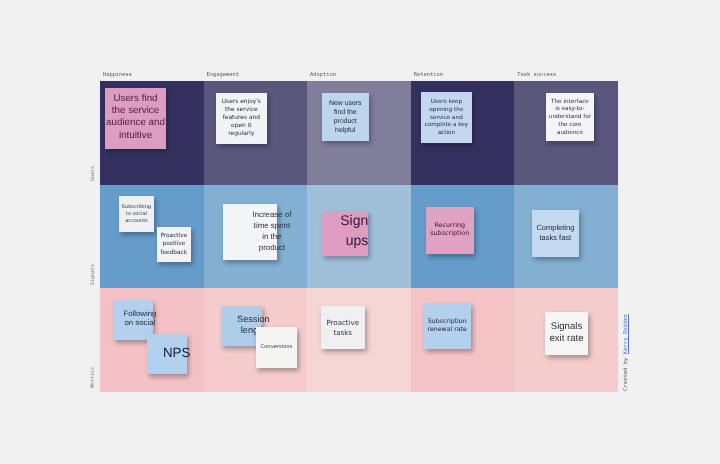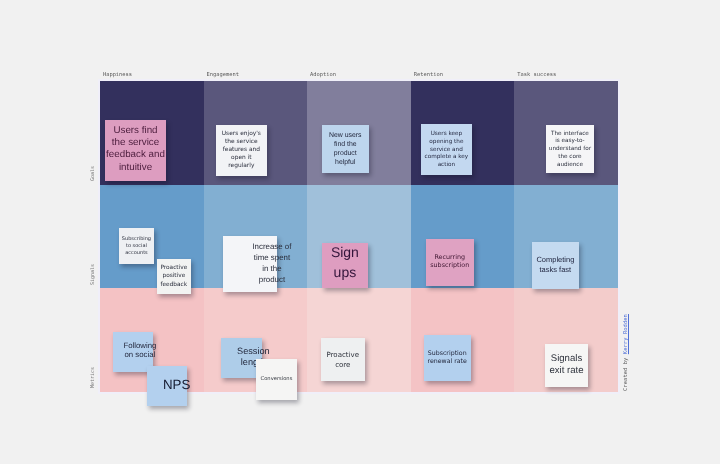--- a/index.html
+++ b/index.html
@@ -7,21 +7,21 @@
   body{width:720px;height:464px;background:#f1f1f1;font-family:"Liberation Sans",sans-serif;
        overflow:hidden;position:relative;-webkit-font-smoothing:antialiased;text-rendering:geometricPrecision;}
   .cell{position:absolute;}
   .colhdr{position:absolute;will-change:opacity;top:71.9px;font-family:"DejaVu Sans Mono",monospace;font-size:5.4px;
           color:#5b5b5b;letter-spacing:0px;white-space:nowrap;}
   .rowlbl{position:absolute;will-change:opacity;left:95.5px;font-family:"DejaVu Sans Mono",monospace;font-size:5px;
           color:#6e6e6e;letter-spacing:0px;transform:rotate(-90deg);transform-origin:left bottom;
           white-space:nowrap;}
   .note{position:absolute;box-sizing:border-box;display:flex;flex-direction:column;will-change:opacity;
         align-items:center;justify-content:center;text-align:center;
-        box-shadow:1.5px 2.5px 4.5px rgba(14,16,34,0.33);margin-top:32px;}
+        box-shadow:1.5px 2.5px 4.5px rgba(14,16,34,0.33);}
   .note .txt{width:100%;}
   .note .ln{white-space:nowrap;}
   .credit{position:absolute;will-change:opacity;left:628.5px;font-family:"DejaVu Sans Mono",monospace;font-size:5.4px;
           color:#5a5a5a;letter-spacing:0.1px;transform:rotate(-90deg);
           transform-origin:left bottom;white-space:nowrap;}
   .credit .lnk{color:#4f6fd6;text-decoration:underline;}
 </style>
 </head>
 <body>
 
@@ -48,21 +48,21 @@
 <div class="colhdr" style="left: 310.1px;">Adoption</div>
 <div class="colhdr" style="left: 413.7px;">Retention</div>
 <div class="colhdr" style="left: 517.3px;">Task success</div>
 <div class="rowlbl" style="top: 175.07px;">Goals</div>
 <div class="rowlbl" style="top: 278.74px;">Signals</div>
 <div class="rowlbl" style="top: 382.41px;">Metrics</div>
 <div class="note" style="left: 105px; top: 87.5px; width: 61px; height: 61.5px; background: rgb(221, 157, 192); color: rgb(75, 28, 60); font-size: 9.8px; line-height: 12.3px; font-family: &quot;Liberation Sans&quot;, sans-serif; z-index: 10; transform: translate(0px, 0px);">
     <div class="txt" style="transform: translateY(-0.8px);">
       <div class="ln">Users find</div>
       <div class="ln">the service</div>
-      <div class="ln">feedback and</div>
+      <div class="ln">audience and</div>
       <div class="ln">intuitive</div>
     </div>
   </div>
 <div class="note" style="left: 215.7px; top: 92.5px; width: 51.3px; height: 51.3px; background: rgb(242, 243, 246); color: rgb(42, 46, 60); font-size: 5.9px; line-height: 8.1px; font-family: &quot;DejaVu Sans&quot;, sans-serif; z-index: 11;">
     <div class="txt">
       <div class="ln">Users enjoy's</div>
       <div class="ln">the service</div>
       <div class="ln">features and</div>
       <div class="ln">open it</div>
       <div class="ln">regularly</div>
@@ -110,21 +110,21 @@
   </div>
 <div class="note" style="left: 222.6px; top: 203.9px; width: 54.7px; height: 55.9px; background: rgb(244, 245, 248); color: rgb(42, 46, 60); font-size: 7.9px; line-height: 11.05px; font-family: &quot;Liberation Sans&quot;, sans-serif; z-index: 17; transform: translate(0px, 0px);">
     <div class="txt" style="transform: translateY(-1.4px); padding-left: 44px;">
       <div class="ln">Increase of</div>
       <div class="ln">time spent</div>
       <div class="ln">in the</div>
       <div class="ln">product</div>
     </div>
   </div>
 <div class="note" style="left: 321.5px; top: 210.6px; width: 46.8px; height: 45.9px; background: rgb(222, 157, 192); color: rgb(51, 20, 58); font-size: 14px; line-height: 19.7px; font-family: &quot;Liberation Sans&quot;, sans-serif; z-index: 18; transform: translate(0px, 0px);">
-    <div class="txt" style="transform: translateY(-3.2px);">
+    <div class="txt" style="transform: translateY(-3.2px); text-align: right;">
       <div class="ln">Sign</div>
       <div class="ln">ups</div>
     </div>
   </div>
 <div class="note" style="left: 425.9px; top: 207px; width: 47.7px; height: 46.6px; background: rgb(223, 162, 194); color: rgb(61, 21, 48); font-size: 6.4px; line-height: 8.8px; font-family: &quot;DejaVu Sans&quot;, sans-serif; z-index: 19; transform: translate(0px, 0px);">
     <div class="txt" style="transform: translateY(-0.9px);">
       <div class="ln">Recurring</div>
       <div class="ln">subscription</div>
     </div>
   </div>
@@ -152,21 +152,21 @@
     </div>
   </div>
 <div class="note" style="left: 255.9px; top: 327.1px; width: 41.2px; height: 40.7px; background: rgb(245, 245, 244); color: rgb(51, 55, 63); font-size: 5.2px; line-height: 8.4px; font-family: &quot;DejaVu Sans&quot;, sans-serif; z-index: 24;">
     <div class="txt">
       <div class="ln">Conversions</div>
     </div>
   </div>
 <div class="note" style="left: 320.7px; top: 306.1px; width: 44.2px; height: 43px; background: rgb(238, 240, 241); color: rgb(47, 51, 61); font-size: 7.05px; line-height: 10px; font-family: &quot;DejaVu Sans&quot;, sans-serif; z-index: 25;">
     <div class="txt">
       <div class="ln">Proactive</div>
-      <div class="ln">core</div>
+      <div class="ln">tasks</div>
     </div>
   </div>
 <div class="note" style="left: 423.6px; top: 303.1px; width: 47.2px; height: 46px; background: rgb(179, 208, 238); color: rgb(31, 35, 56); font-size: 6.25px; line-height: 8.5px; font-family: &quot;DejaVu Sans&quot;, sans-serif; z-index: 26;">
     <div class="txt">
       <div class="ln">Subscription</div>
       <div class="ln">renewal rate</div>
     </div>
   </div>
 <div class="note" style="left: 545.4px; top: 311.9px; width: 42.2px; height: 43.1px; background: rgb(246, 246, 245); color: rgb(47, 51, 61); font-size: 9.6px; line-height: 12.7px; font-family: &quot;Liberation Sans&quot;, sans-serif; z-index: 27;">
     <div class="txt">

